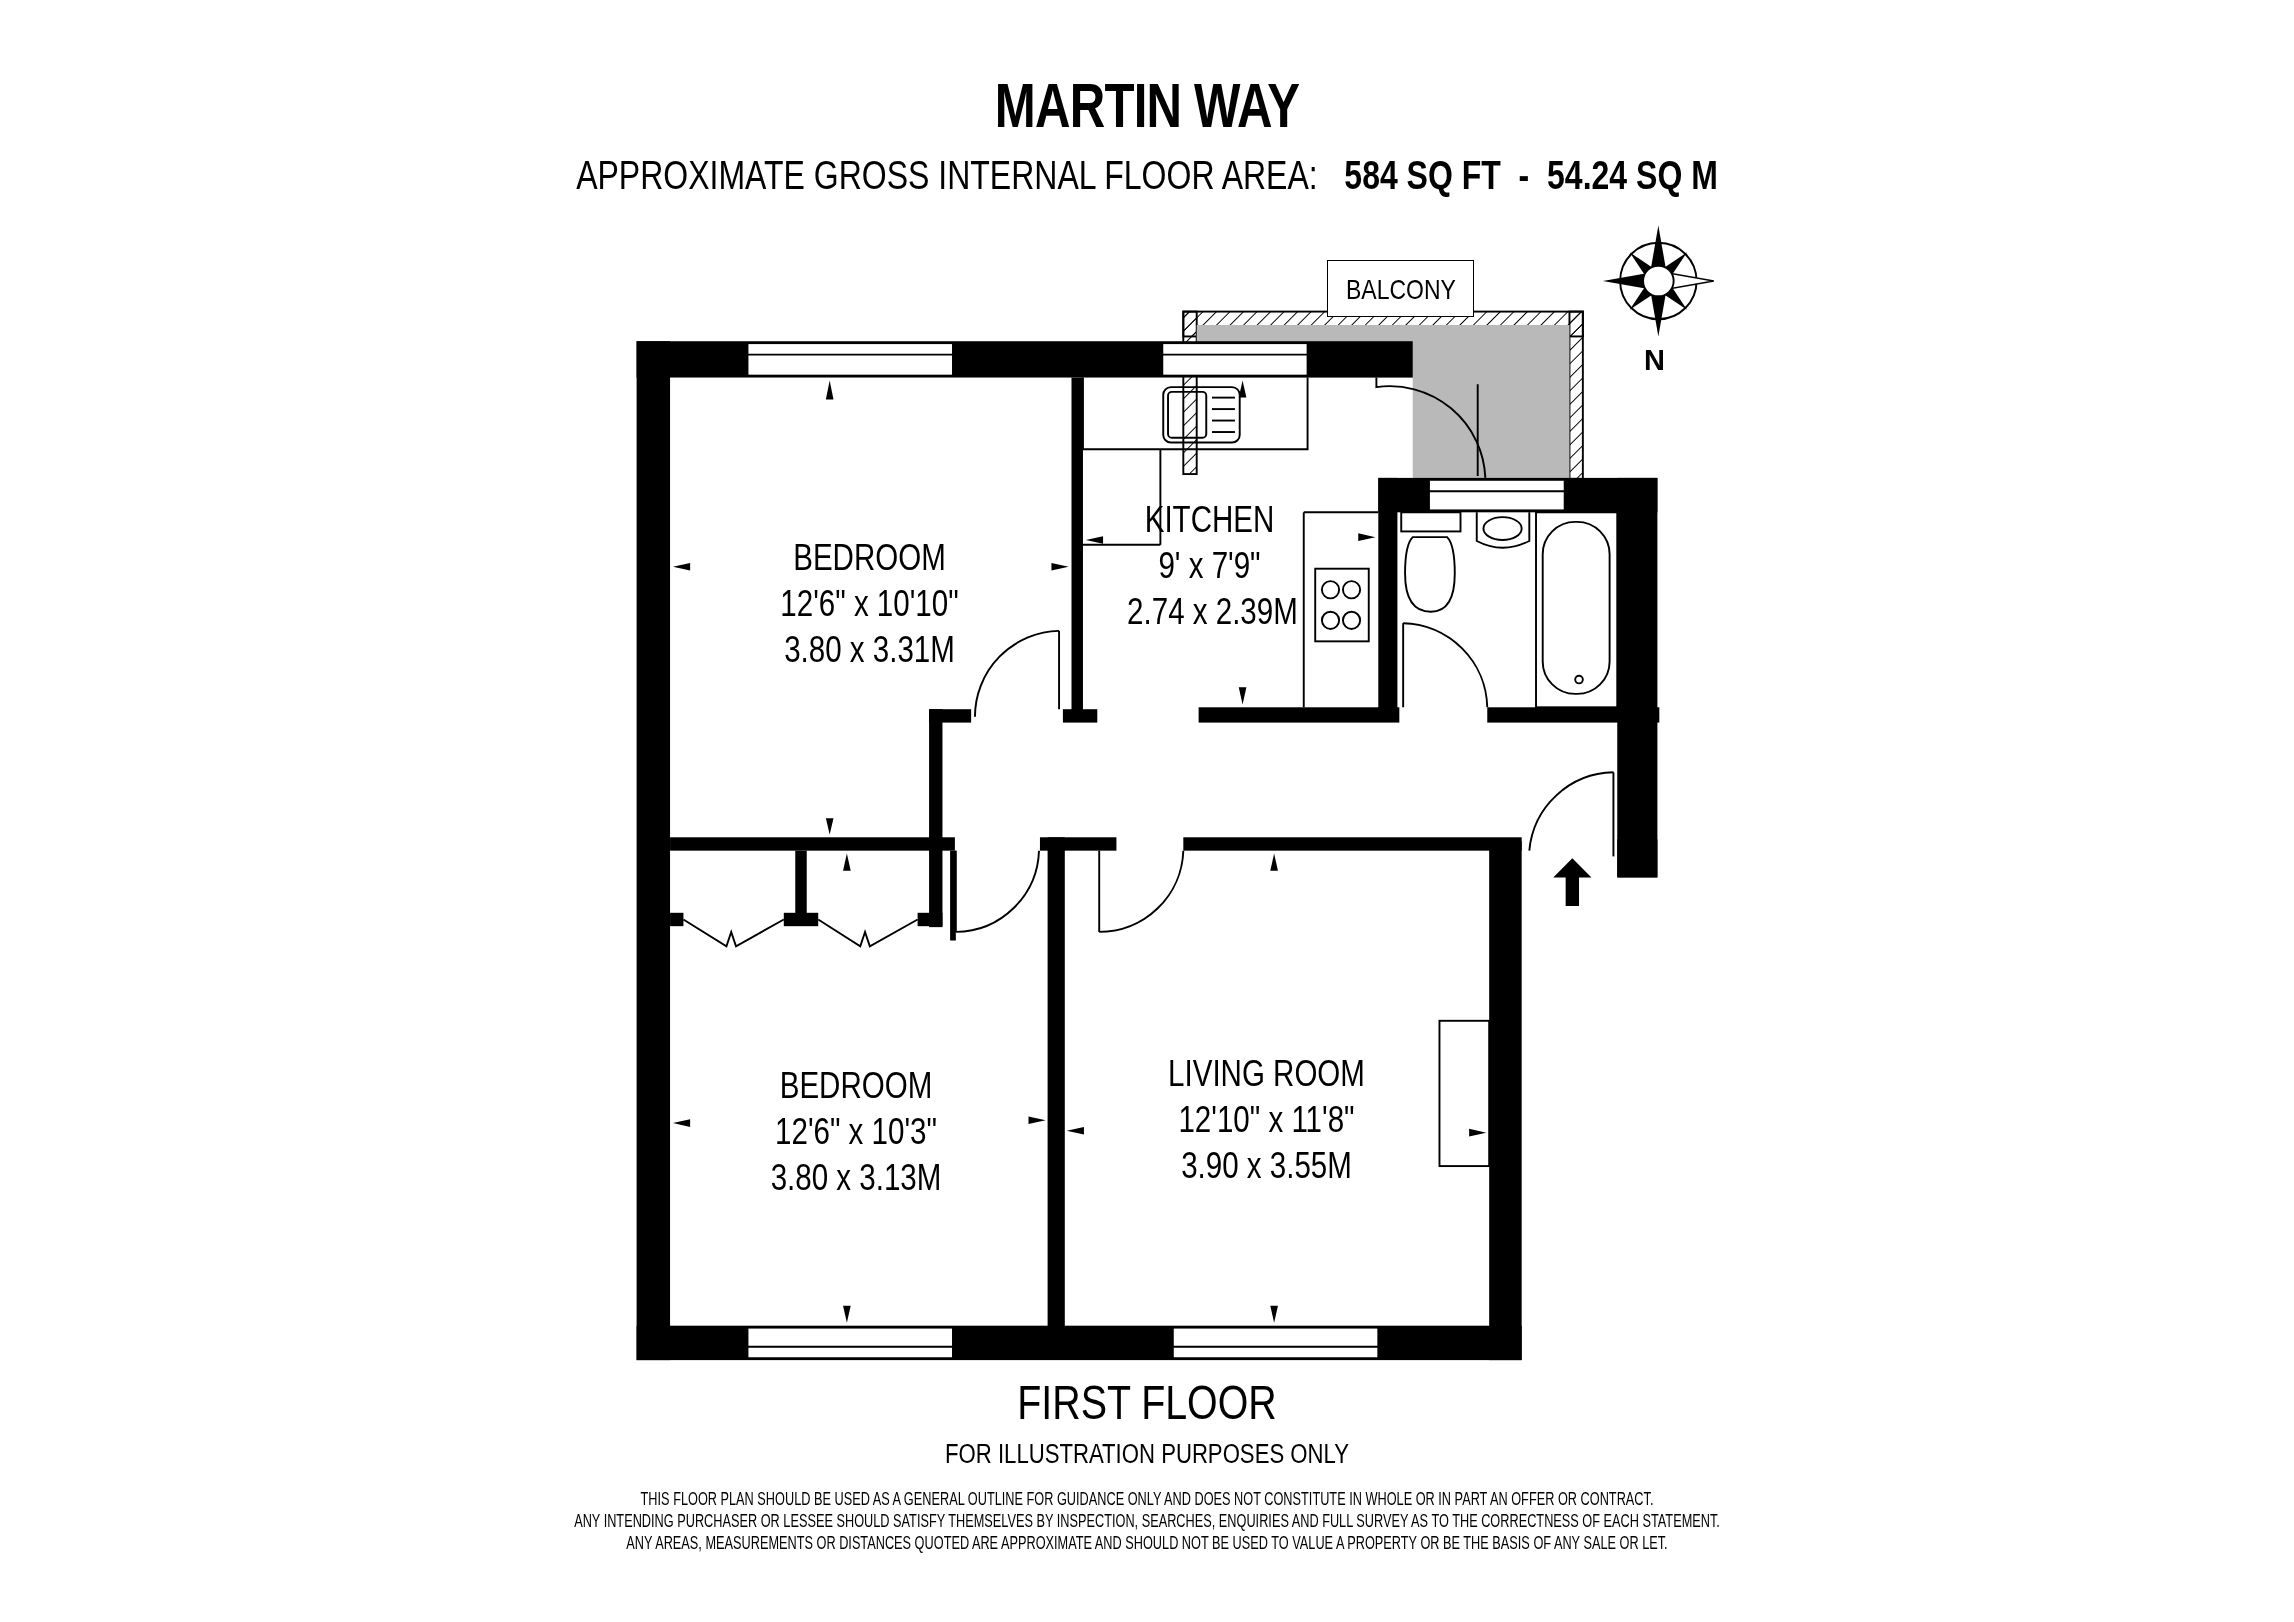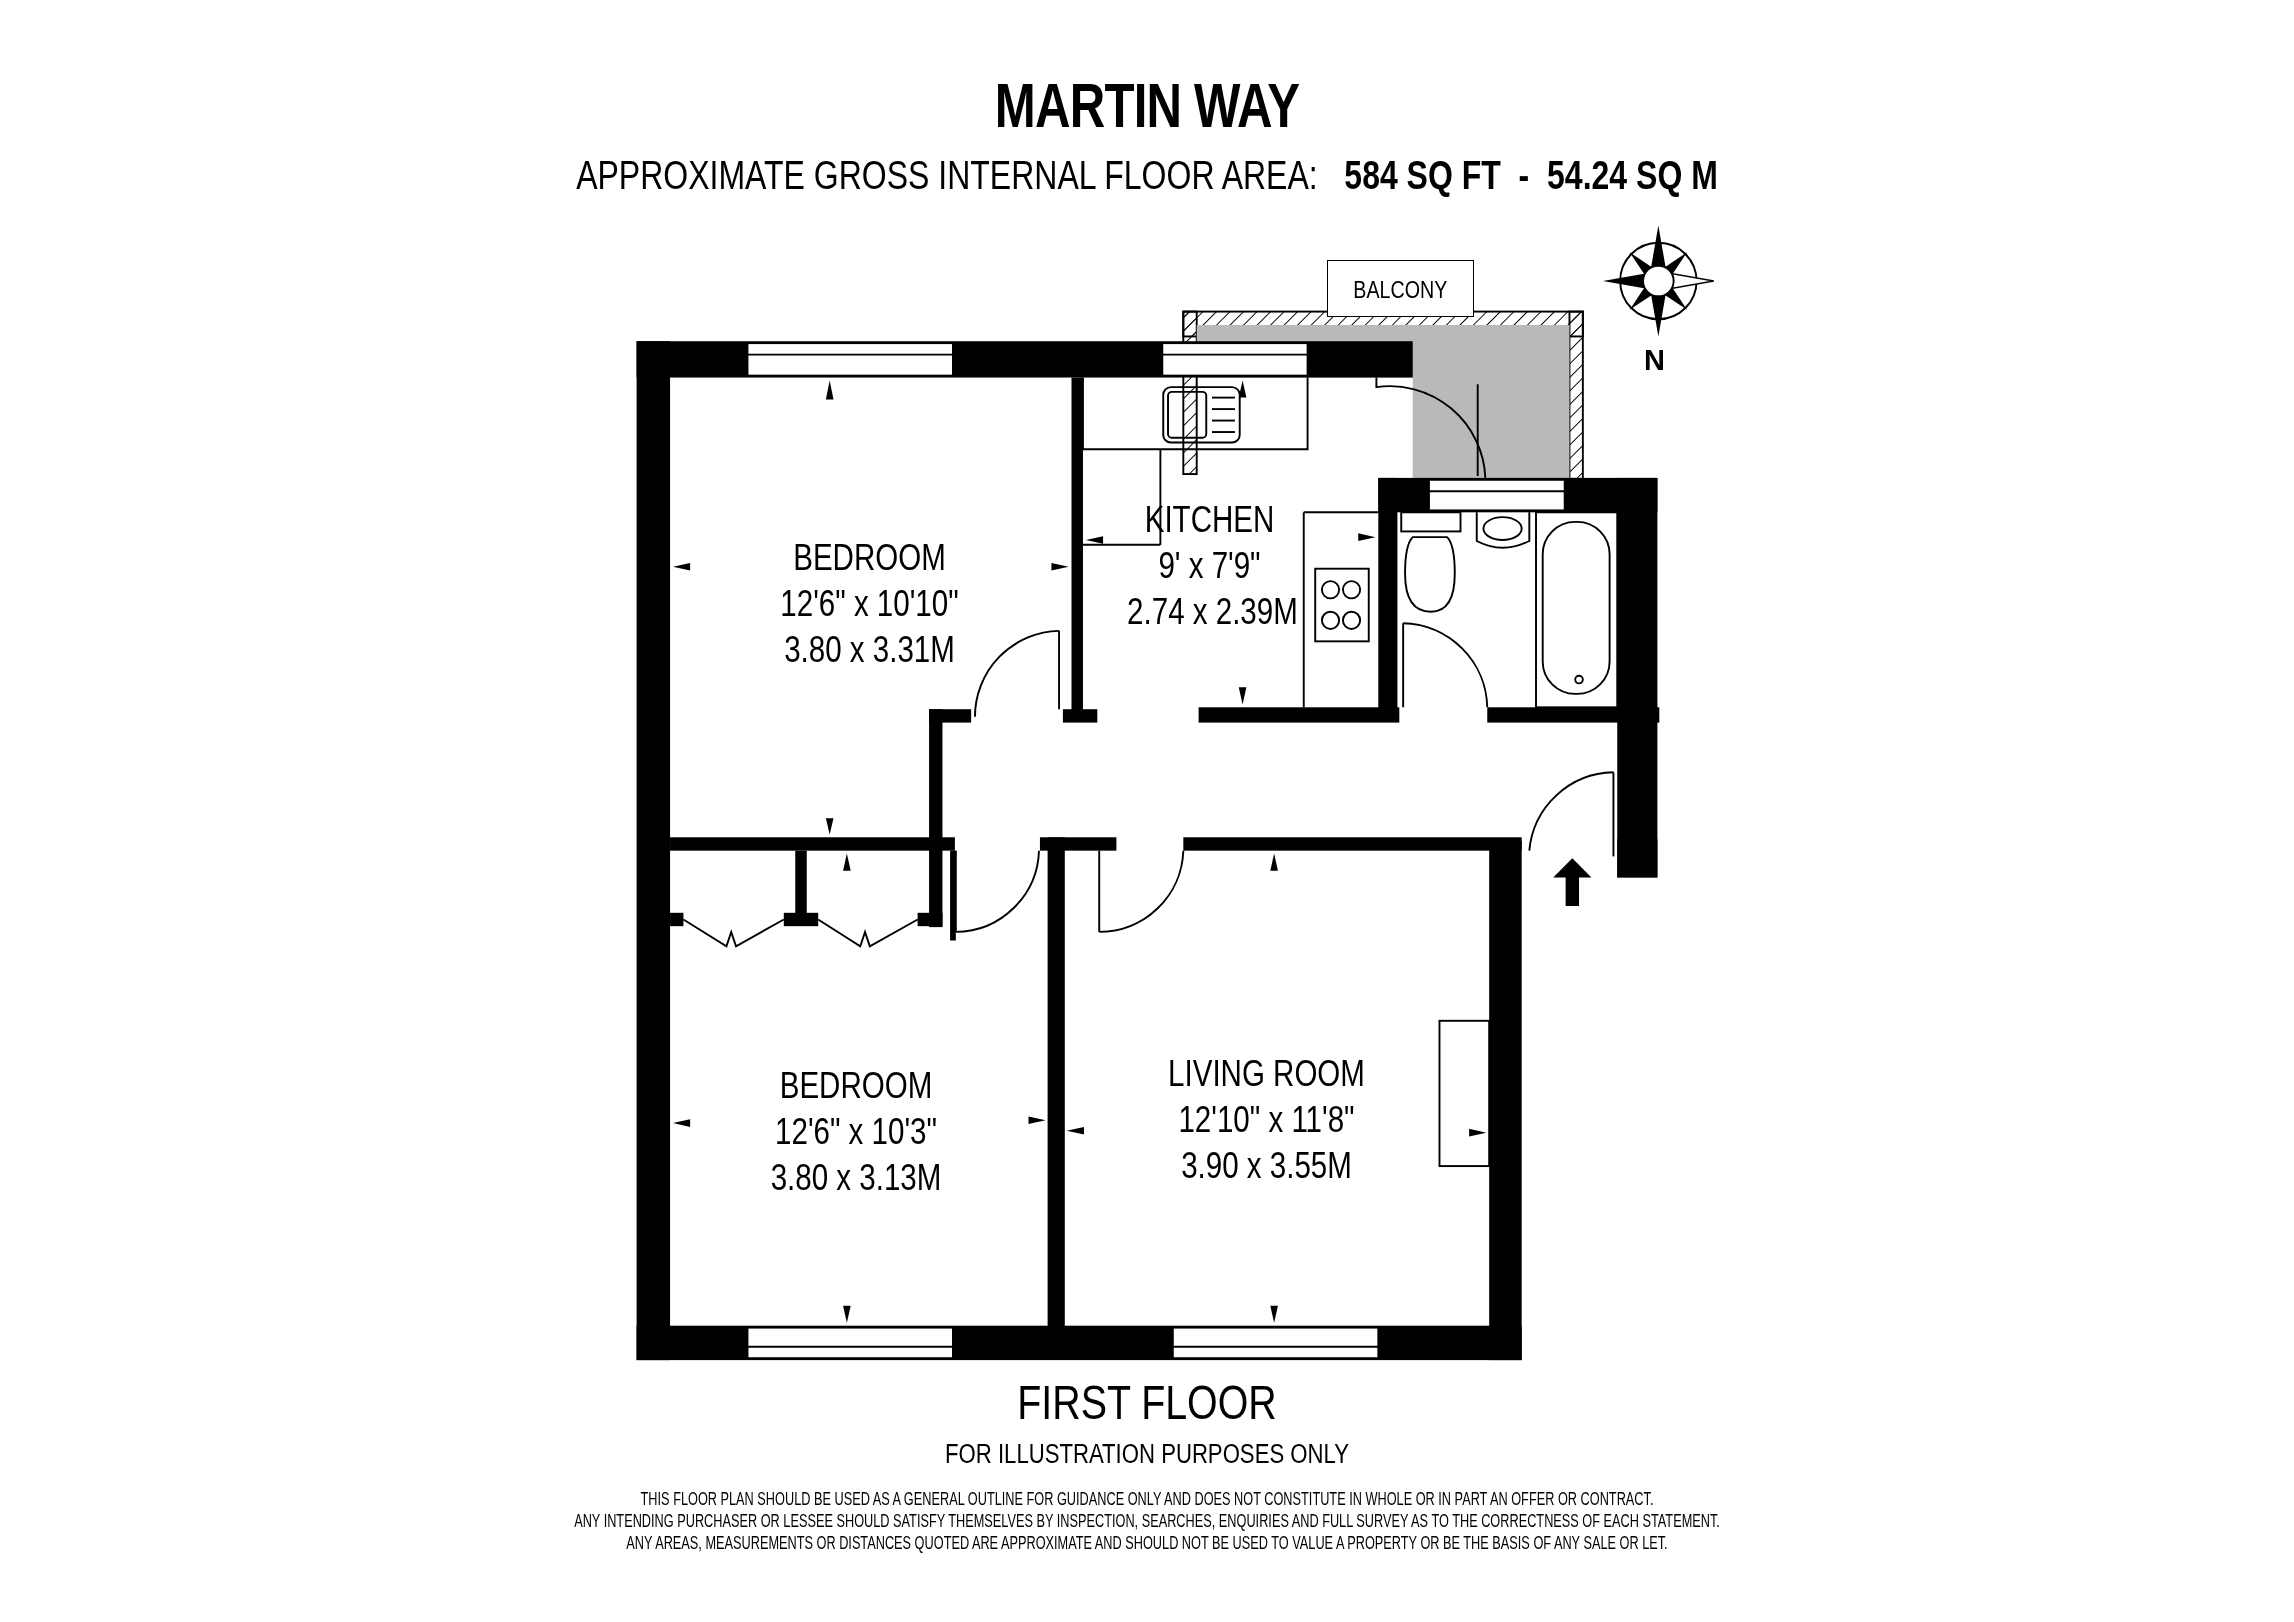--- a/index.html
+++ b/index.html
@@ -8,21 +8,21 @@
   .title { position: absolute; left: 0; width: 2294px; top: 69px; text-align: center;
            font-size: 63px; font-weight: bold; letter-spacing: -1px; transform: scaleX(0.78); transform-origin: 1147px 0; }
   .subtitle { position: absolute; left: 0; width: 2294px; top: 153px; text-align: center;
               font-size: 40px; transform: scaleX(0.8); transform-origin: 1147px 0; white-space: nowrap; }
   .subtitle .area { font-weight: bold; }
   .plan { position: absolute; left: 0; top: 0; width: 2294px; height: 1622px; }
   .room-label { position: absolute; text-align: center; font-size: 36px; line-height: 46px;
                 transform: scaleX(0.82); white-space: nowrap; }
   .room-label span { display: block; }
   .balcony-label { position: absolute; left: 1327px; top: 260px; width: 147px; height: 57px;
-                   background: #fff; border: 1.9px solid #000; font-size: 24px; line-height: 57px;
+                   background: #fff; border: 1.9px solid #000; font-size: 28px; line-height: 57px;
                    text-align: center; box-sizing: border-box; }
   .balcony-label span { display: inline-block; transform: scaleX(0.82); }
   .compass-n { position: absolute; left: 1644px; top: 344px; font-size: 29px; font-weight: bold; }
   .floor-name { position: absolute; left: 0; width: 2294px; top: 1375px; text-align: center;
                 font-size: 48px; transform: scaleX(0.82); transform-origin: 1147px 0; }
   .illus { position: absolute; left: 0; width: 2294px; top: 1439px; text-align: center;
            font-size: 27px; transform: scaleX(0.82); transform-origin: 1147px 0; }
   .disclaimer { position: absolute; left: 0; width: 2294px; top: 1488px; text-align: center;
                 font-size: 17.7px; line-height: 22px; transform: scaleX(0.72); transform-origin: 1147px 0; }
   .disclaimer span { display: block; white-space: nowrap; }

